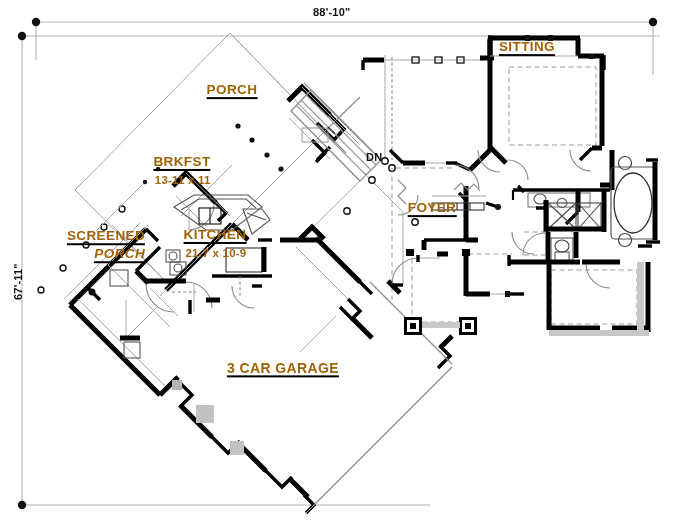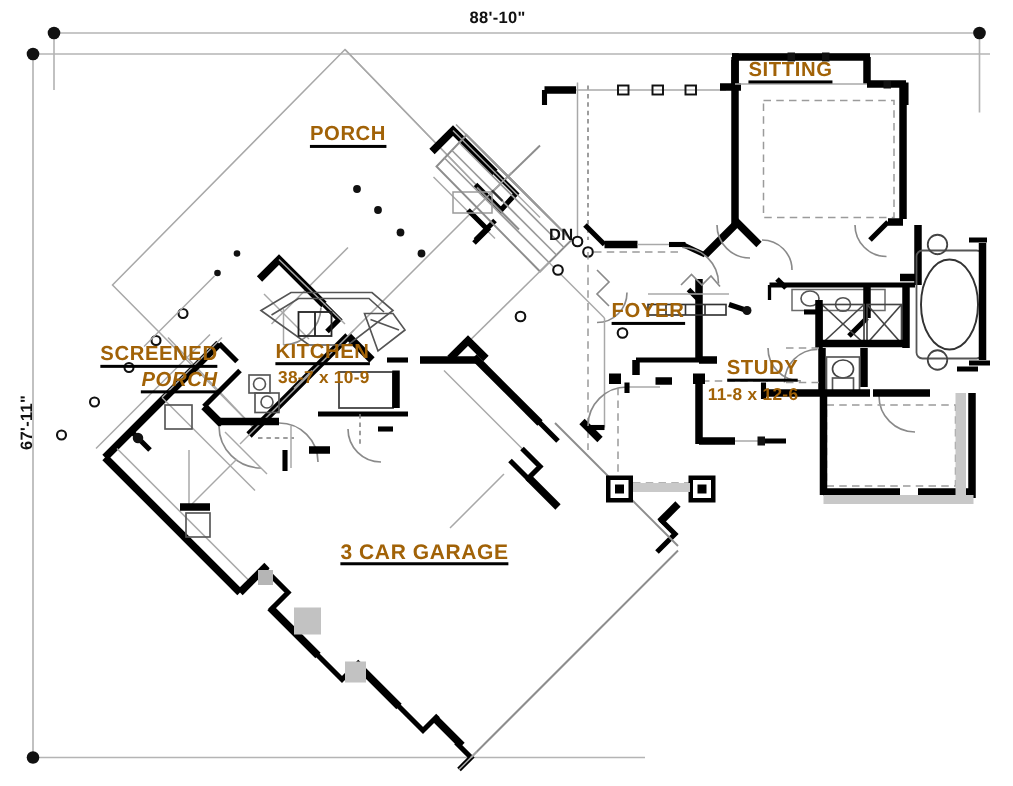--- a/index.html
+++ b/index.html
@@ -383,25 +383,29 @@
       <rect x="406" y="249" width="8" height="7" fill="#000"></rect>
       <rect x="462" y="249" width="8" height="7" fill="#000"></rect>
     </g>
 
   </svg>
 
   <div class="lbl" style="left:232px;top:90px;transform:translate(-50%,-50%);">
     <span class="rm-name">PORCH</span>
   </div>
 
+  <div class="lbl" style="left:182px;top:170px;transform:translate(-50%,-50%);">
+    <span class="rm-name">BRKFST</span><br>
+    <span class="rm-dim">13-11 x  11</span>
+  </div>
 
 
   <div class="lbl" style="left:215px;top:243px;transform:translate(-50%,-50%);">
     <span class="rm-name">KITCHEN</span><br>
-    <span class="rm-dim">38-7  x  10-9</span>
+    <span class="rm-dim">21-7  x  10-9</span>
   </div>
 
   <div class="lbl" style="left:106px;top:245px;transform:translate(-50%,-50%);">
     <span class="rm-name">SCREENED</span><br>
     <span class="rm-name" style="margin-top:1px;font-style:italic;">PORCH</span>
   </div>
 
   <div class="lbl" style="left:283px;top:369px;transform:translate(-50%,-50%);">
     <span class="rm-name big">3 CAR GARAGE</span>
   </div>
@@ -410,24 +414,20 @@
 
   <div class="lbl" style="left:527px;top:47px;transform:translate(-50%,-50%);">
     <span class="rm-name">SITTING</span>
   </div>
 
 
   <div class="lbl" style="left:432px;top:208px;transform:translate(-50%,-50%);">
     <span class="rm-name">FOYER</span>
   </div>
 
-  <div class="lbl" style="left:502px;top:254px;transform:translate(-50%,-50%);">
-    <span class="rm-name">STUDY</span><br>
-    <span class="rm-dim">11-8 x  12-6</span>
-  </div>
 
   <div class="dimtxt" style="left:366px;top:151px;">DN</div>
 
   <div class="dimtxt" style="left:313px;top:6px;">88'-10"</div>
 
   <div class="dimtxt vert" style="left:12px;top:300px;">67'-11"</div>
 
 </div>
 
 </body></html>

